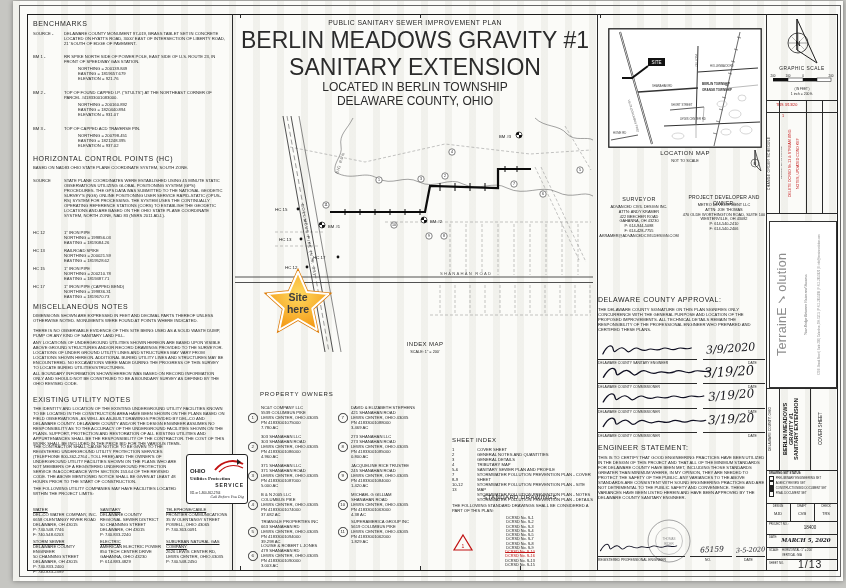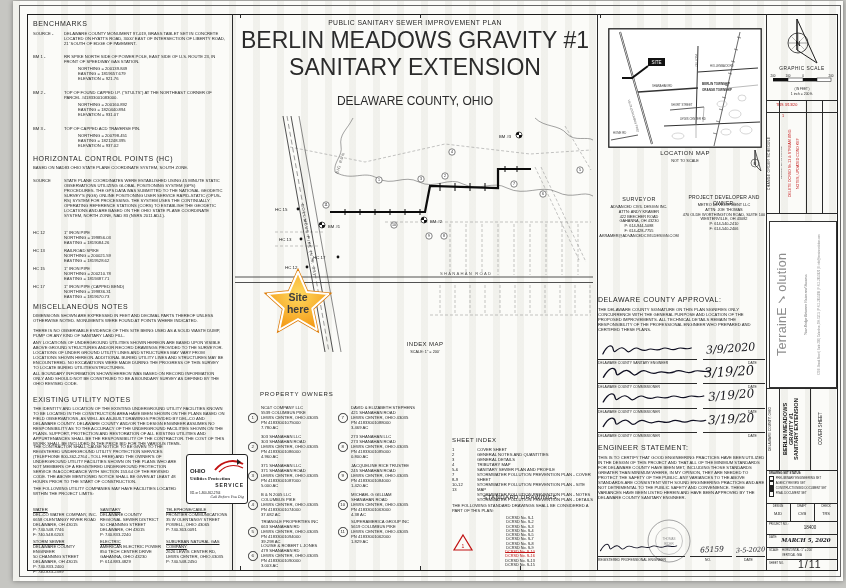--- a/index.html
+++ b/index.html
@@ -157,20 +157,21 @@
   <div class="abs" style="left:166px;top:539px;width:66px">
     <div class="f42 underl">SUBURBAN NATURAL GAS COMPANY</div>
     <div class="f42 pre">2626 LEWIS CENTER RD,
 LEWIS CENTER, OHIO 43035
 P:  740.548.2450</div>
   </div>
 
   <div class="abs ctr" style="left:240px;top:19px;width:350px;font-size:6.8px;letter-spacing:.4px">PUBLIC SANITARY SEWER IMPROVEMENT PLAN</div>
   <div class="abs ctr" style="left:240px;top:27px;width:350px;font-size:23px;color:#2b2b2b">BERLIN MEADOWS GRAVITY #1</div>
   <div class="abs ctr" style="left:240px;top:54px;width:350px;font-size:23px;color:#2b2b2b">SANITARY EXTENSION</div>
+  <div class="abs ctr" style="left:240px;top:80px;width:350px;font-size:12px;color:#2b2b2b">LOCATED IN BERLIN TOWNSHIP</div>
   <div class="abs ctr" style="left:240px;top:94px;width:350px;font-size:12px;color:#2b2b2b">DELAWARE COUNTY, OHIO</div>
 
   <svg class="abs" style="left:235px;top:112px" width="358" height="245" viewBox="0 0 358 245">
     <g stroke="#888" stroke-width="0.5" stroke-dasharray="3 2" fill="none">
       <path d="M215,112V163 M231,112V163 M247,112V163 M263,112V163 M279,112V163 M295,112V163 M311,112V163 M327,112V163 M343,112V163"></path>
       <path d="M205,173V202 M220,173V202 M235,173V202 M250,173V202 M265,173V202 M280,173V202 M295,173V202 M310,173V202 M325,173V202 M340,173V202 M355,173V202"></path>
       <path d="M150,110H356 M195,203H356"></path>
       <path d="M55,35 L130,50 L210,32 L295,42 L356,38"></path>
       <path d="M40,120H88 M40,134H84 M330,14 L356,58"></path>
       <path d="M300,55 L345,150 M306,55 L351,150"></path>
@@ -597,18 +598,18 @@
   <div class="abs f28" style="left:769px;top:536px">DATE:</div>
   <div class="abs ctr hand" style="left:778px;top:537px;width:56px;font-size:5.5px;font-weight:bold">MARCH 5, 2020</div>
   <div class="hl" style="left:766px;top:547px;width:72px"></div>
 
   <div class="abs f28" style="left:769px;top:549px">SCALE:</div>
   <div class="abs f28" style="left:782px;top:548.5px">HORIZONTAL:  1" = 200'</div>
   <div class="abs f28" style="left:782px;top:553.5px">VERTICAL:  N/A</div>
   <div class="hl" style="left:766px;top:559px;width:72px"></div>
 
   <div class="abs f28" style="left:769px;top:562px">SHEET NO.</div>
-  <div class="abs" style="left:798px;top:557.5px;font-size:10.5px;letter-spacing:1px">1/11</div>
+  <div class="abs" style="left:798px;top:557.5px;font-size:10.5px;letter-spacing:1px">1/13</div>
 
   <div class="vl" style="left:240px;top:566px;height:4px"></div>
   <div class="vl" style="left:420px;top:566px;height:4px"></div>
   <div class="vl" style="left:520px;top:566px;height:4px"></div>
 </div>
 
 </body></html>

